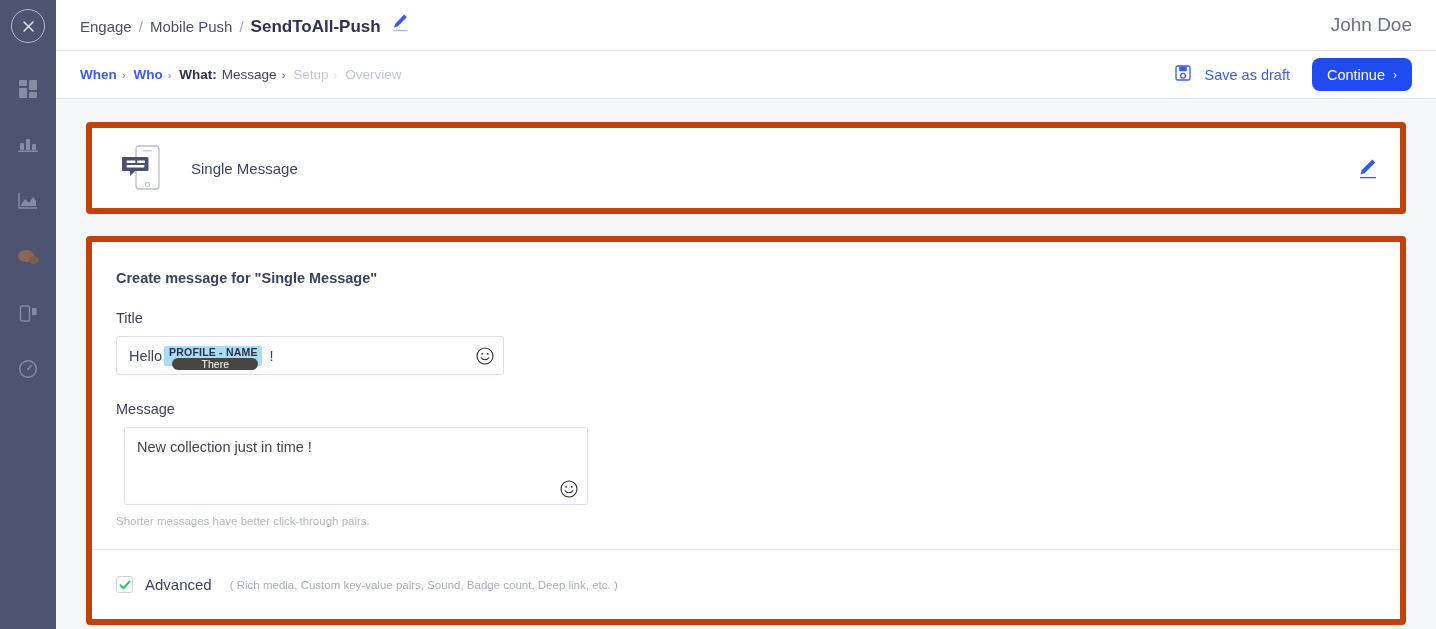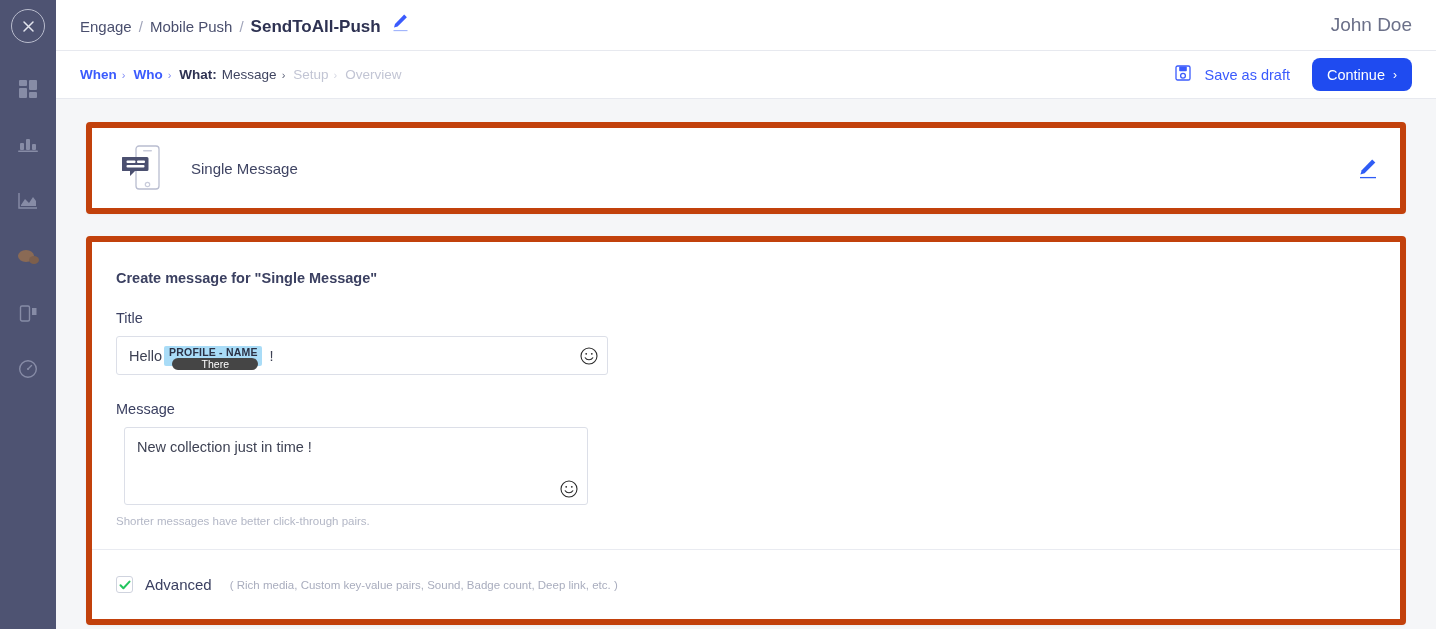--- a/index.html
+++ b/index.html
@@ -127,21 +127,21 @@
   .type-spacer { flex: 1 1 auto; }
   .type-edit { cursor: pointer; display: flex; }
 
   .card-form { padding: 0 0 0 0; }
   .form-inner { padding: 28px 24px 22px 24px; }
   .form-heading { font-size: 14.5px; font-weight: bold; color: #3b4061; margin-bottom: 24px; }
 
   .field-label { font-size: 14.5px; color: #3b4061; margin-bottom: 10px; }
 
   .title-input {
-    width: 492px;
+    width: 388px;
     height: 39px;
     border: 1px solid #dcdfe8;
     border-radius: 3px;
     background: #fff;
     display: flex; align-items: center;
     padding: 0 5px 0 12px;
     position: relative;
   }
   .title-text { font-size: 14.5px; color: #3e4254; }
   .token {

